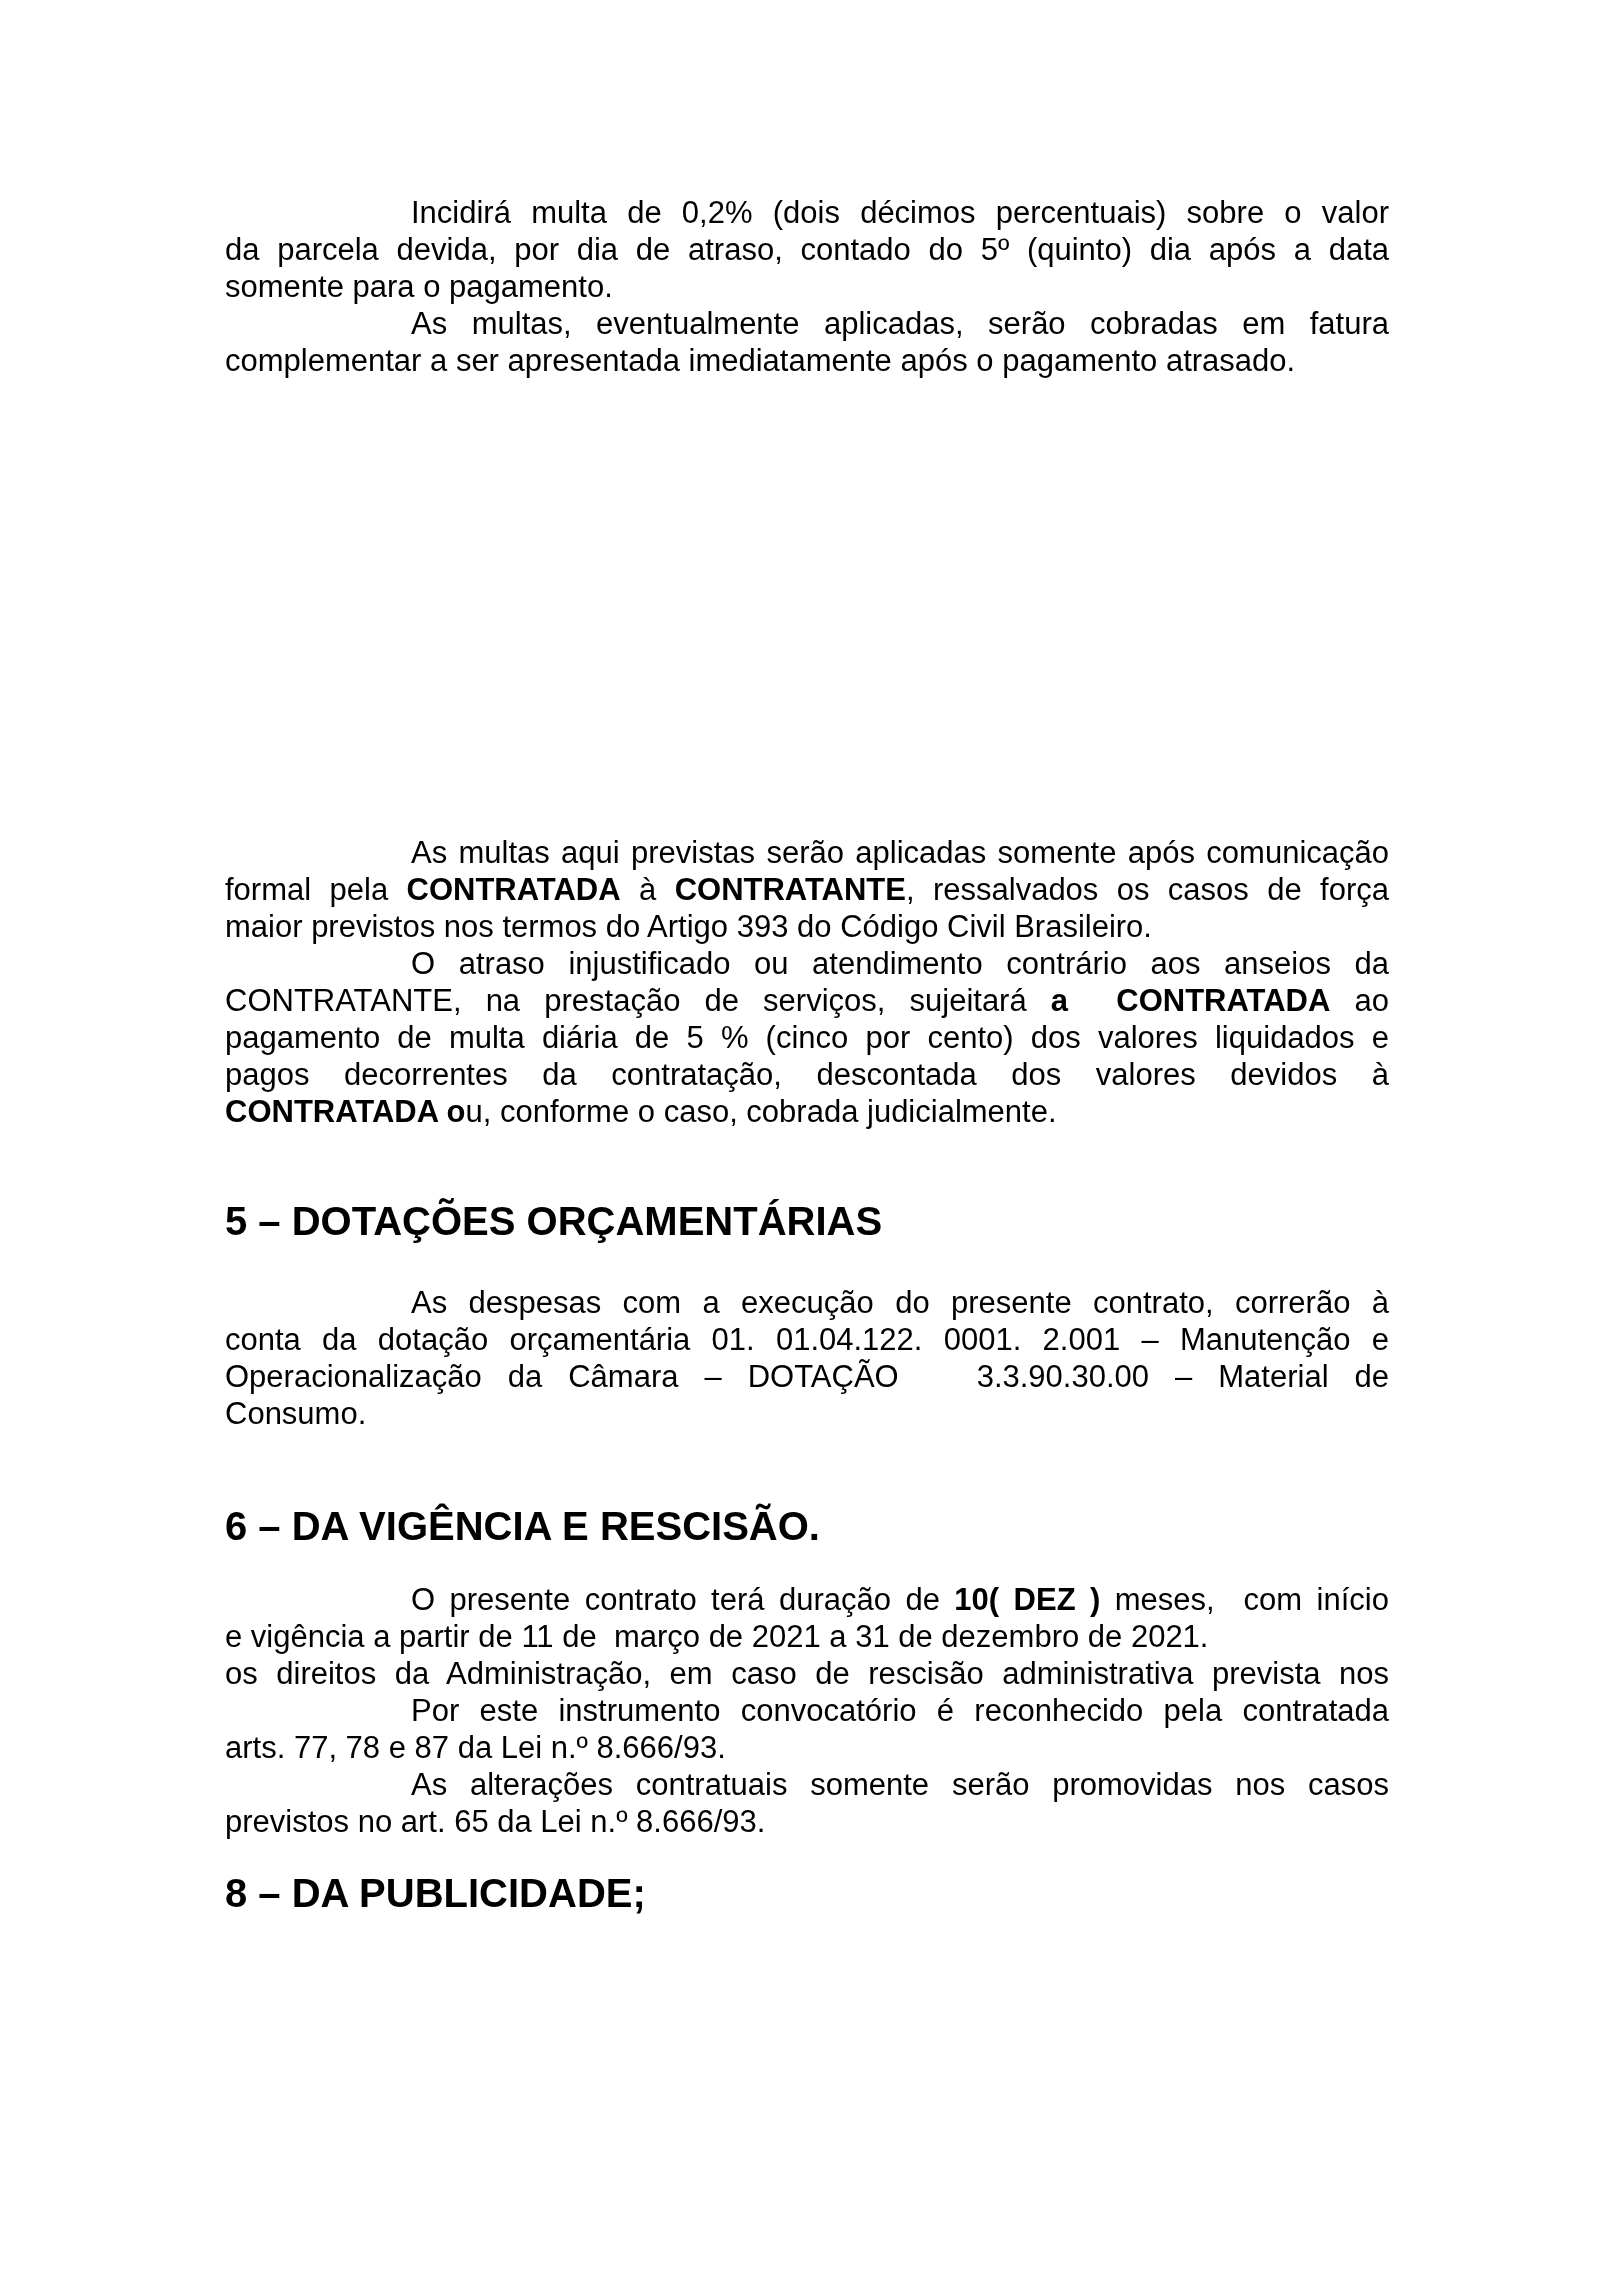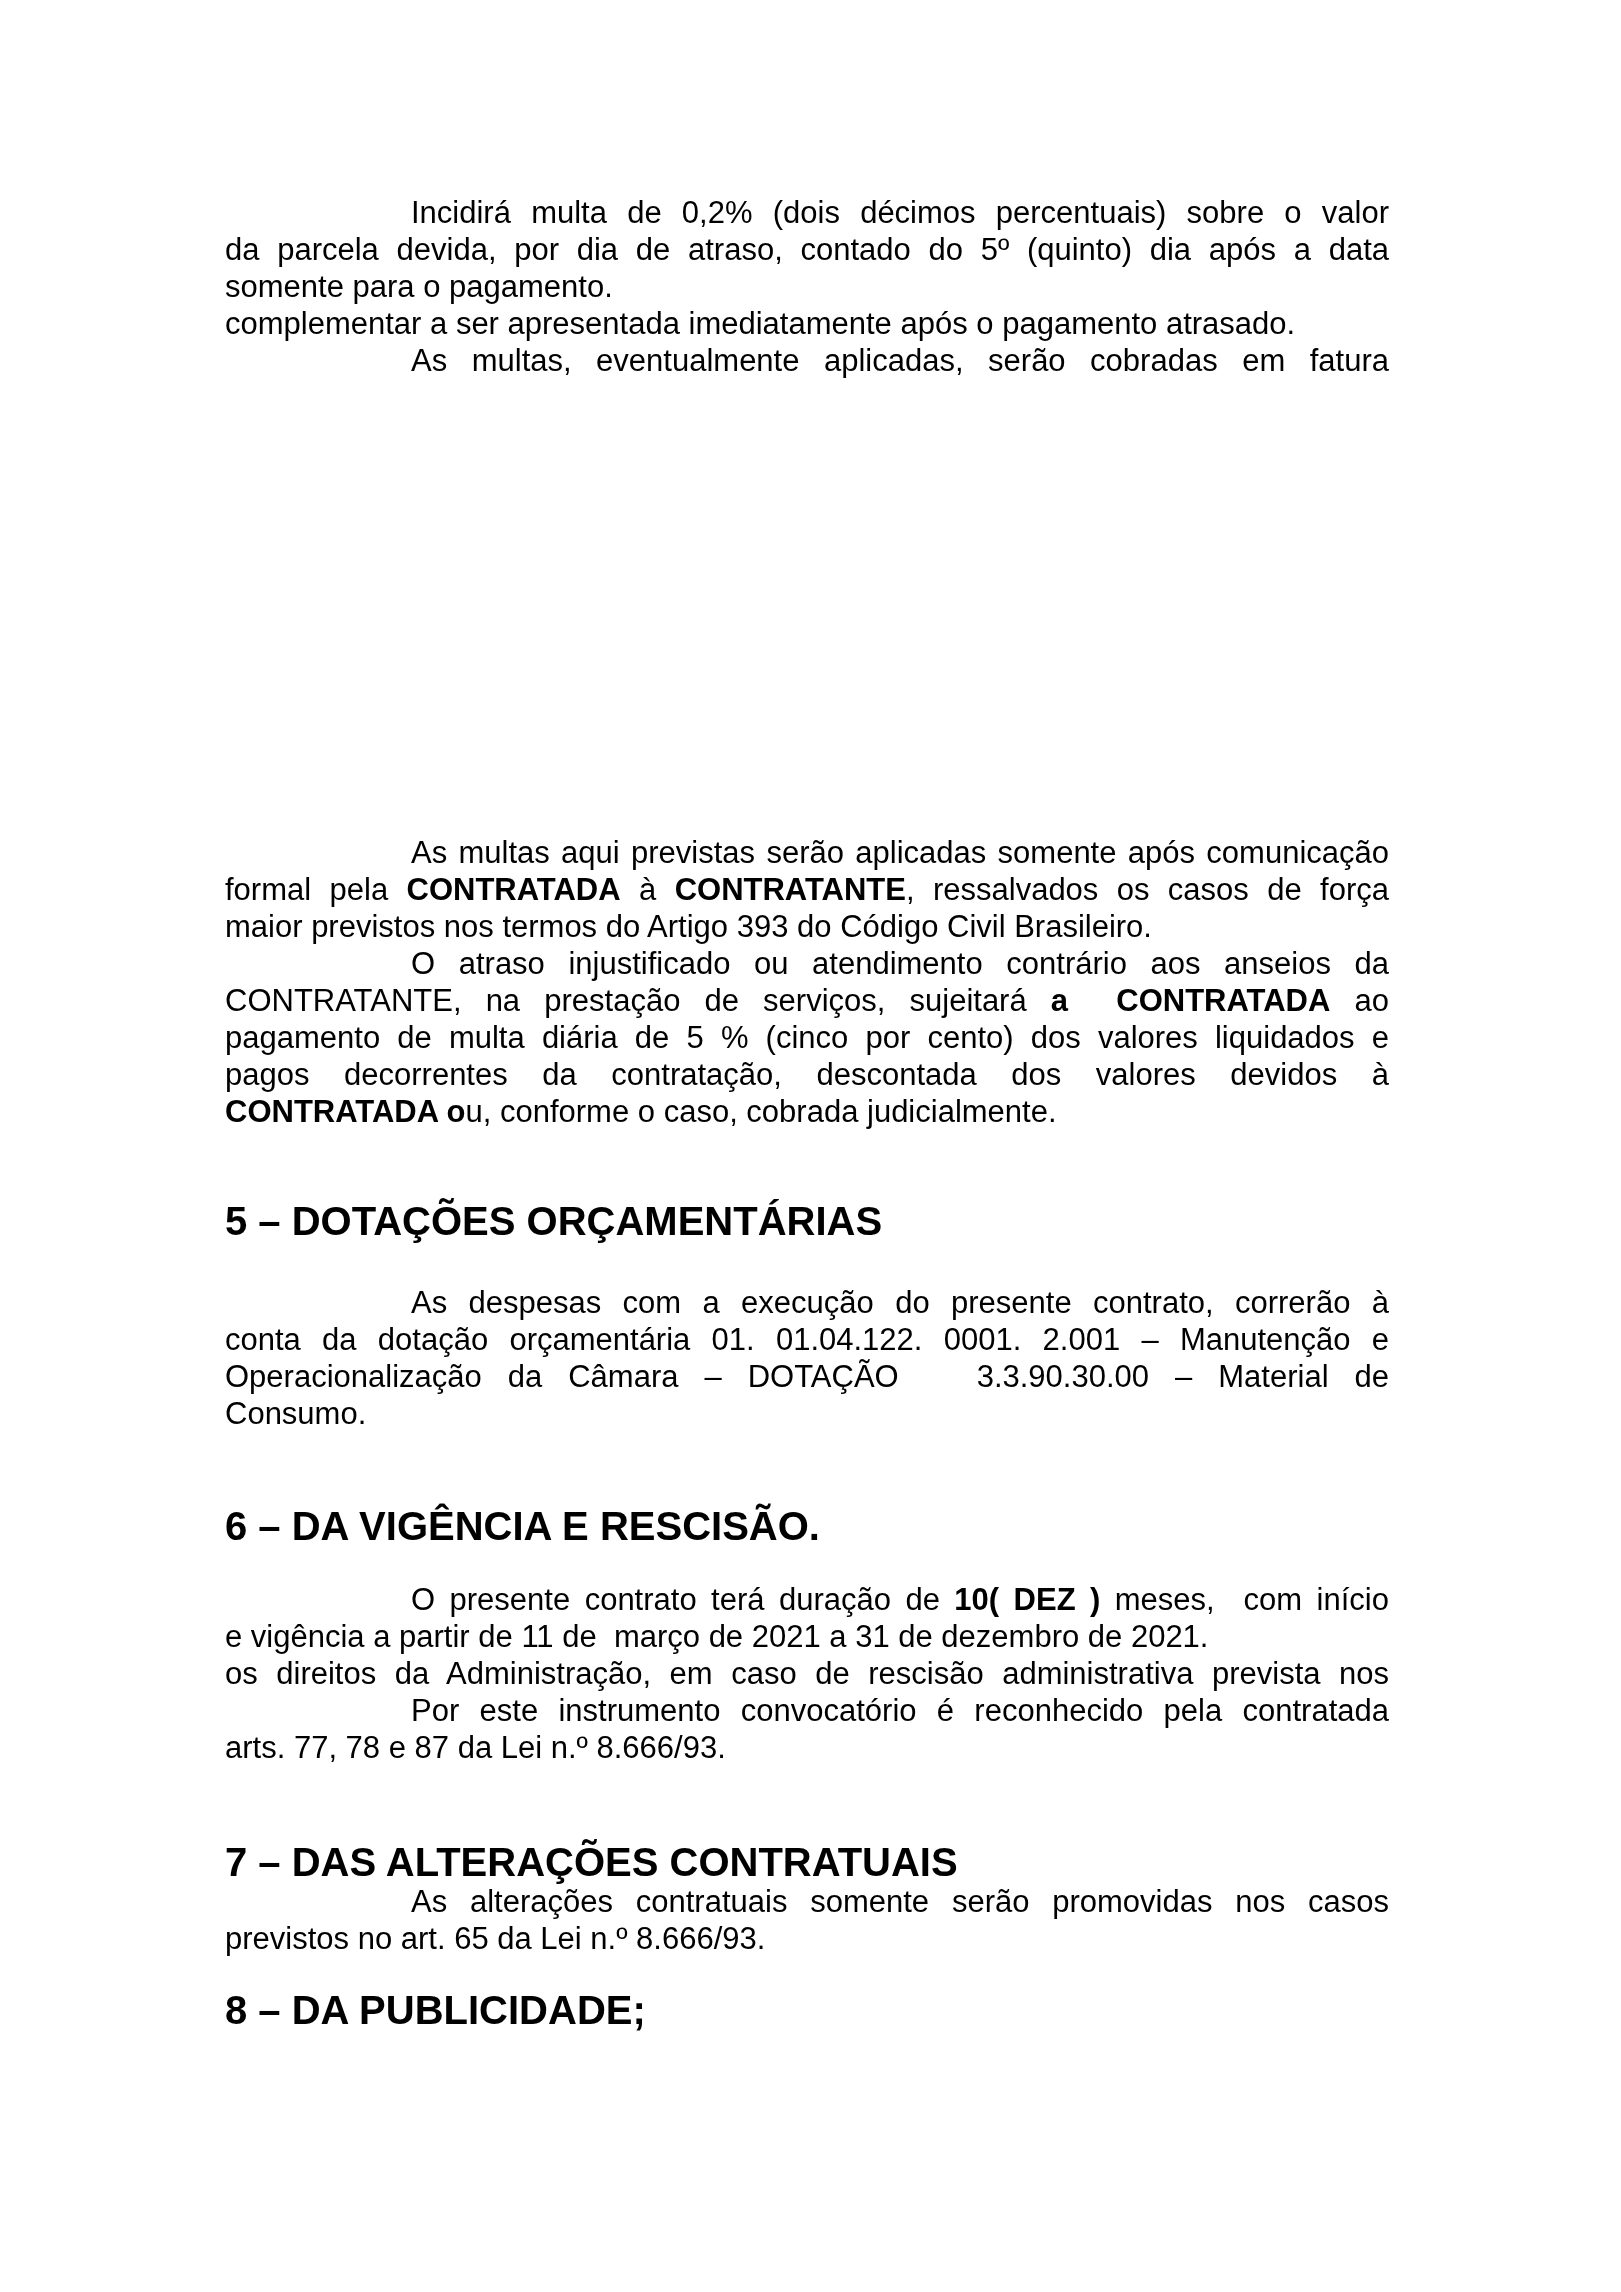--- a/index.html
+++ b/index.html
@@ -50,22 +50,22 @@
 <body>
 
 <div class="page" data-name="document-page">
   <div class="content" id="doc" data-name="document-content">
       <div class="paragraph" data-name="paragraph-fine-daily">
         <div class="line indent" data-name="text-line"><span class="reg" data-name="text-run">Incidirá multa de 0,2% (dois décimos percentuais) sobre o valor</span></div>
         <div class="line" data-name="text-line"><span class="reg" data-name="text-run">da parcela devida, por dia de atraso, contado do 5º (quinto) dia após a data</span></div>
         <div class="line last" data-name="text-line"><span class="reg" data-name="text-run">somente para o pagamento.</span></div>
       </div>
       <div class="paragraph" data-name="paragraph-fine-invoice">
+        <div class="line indent" data-name="text-line"><span class="reg" data-name="text-run">As multas, eventualmente aplicadas, serão cobradas em fatura</span></div>
         <div class="line last" data-name="text-line"><span class="reg" data-name="text-run">complementar a ser apresentada imediatamente após o pagamento atrasado.</span></div>
-        <div class="line indent" data-name="text-line"><span class="reg" data-name="text-run">As multas, eventualmente aplicadas, serão cobradas em fatura</span></div>
       </div>
       <div class="paragraph" data-name="paragraph-fine-notification">
         <div class="line indent" data-name="text-line"><span class="reg" data-name="text-run">As multas aqui previstas serão aplicadas somente após comunicação</span></div>
         <div class="line" data-name="text-line"><span class="reg" data-name="text-run">formal pela </span><span class="bold" data-name="bold-text-run">CONTRATADA</span><span class="reg" data-name="text-run"> à </span><span class="bold" data-name="bold-text-run">CONTRATANTE</span><span class="reg" data-name="text-run">, ressalvados os casos de força</span></div>
         <div class="line last" data-name="text-line"><span class="reg" data-name="text-run">maior previstos nos termos do Artigo 393 do Código Civil Brasileiro.</span></div>
       </div>
       <div class="paragraph" data-name="paragraph-delay-penalty">
         <div class="line indent" data-name="text-line"><span class="reg" data-name="text-run">O atraso injustificado ou atendimento contrário aos anseios da</span></div>
         <div class="line" data-name="text-line"><span class="reg" data-name="text-run">CONTRATANTE, na prestação de serviços, sujeitará </span><span class="bold" data-name="bold-text-run">a&nbsp; CONTRATADA</span><span class="reg" data-name="text-run"> ao</span></div>
         <div class="line" data-name="text-line"><span class="reg" data-name="text-run">pagamento de multa diária de 5 % (cinco por cento) dos valores liquidados e</span></div>
@@ -82,21 +82,20 @@
       <div class="heading" data-name="section-6-heading">6 – DA VIGÊNCIA E RESCISÃO.</div>
       <div class="paragraph" data-name="paragraph-contract-duration">
         <div class="line indent" data-name="text-line"><span class="reg" data-name="text-run">O presente contrato terá duração de </span><span class="bold" data-name="bold-text-run">10( DEZ )</span><span class="reg" data-name="text-run"> meses,&nbsp; com início</span></div>
         <div class="line last" data-name="text-line"><span class="reg" data-name="text-run">e vigência a partir de 11 de&nbsp; março de 2021 a 31 de dezembro de 2021.</span></div>
       </div>
       <div class="paragraph" data-name="paragraph-rescission-rights">
         <div class="line" data-name="text-line"><span class="reg" data-name="text-run">os direitos da Administração, em caso de rescisão administrativa prevista nos</span></div>
         <div class="line indent" data-name="text-line"><span class="reg" data-name="text-run">Por este instrumento convocatório é reconhecido pela contratada</span></div>
         <div class="line last" data-name="text-line"><span class="reg" data-name="text-run">arts. 77, 78 e 87 da Lei n.º 8.666/93.</span></div>
       </div>
-      <div class="heading" data-name="section-7-heading">7 – DAS ALTERAÇÕES CONTRATUAIS</div>
       <div class="paragraph" data-name="paragraph-contract-changes">
         <div class="line indent" data-name="text-line"><span class="reg" data-name="text-run">As alterações contratuais somente serão promovidas nos casos</span></div>
         <div class="line last" data-name="text-line"><span class="reg" data-name="text-run">previstos no art. 65 da Lei n.º 8.666/93.</span></div>
       </div>
       <div class="heading" data-name="section-8-heading">8 – DA PUBLICIDADE;</div>
     </div>
 </div>
 
 
 </body></html>

